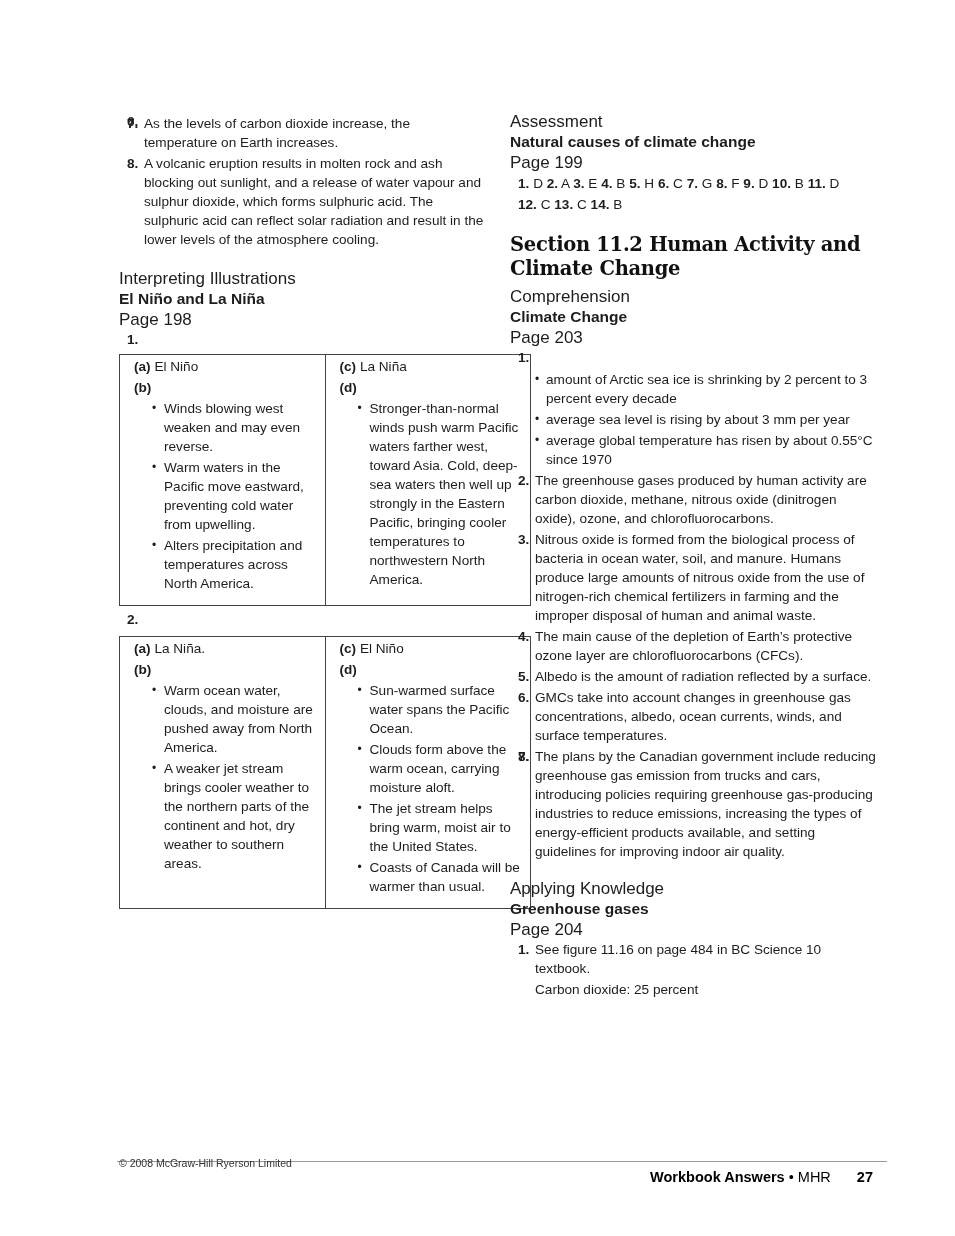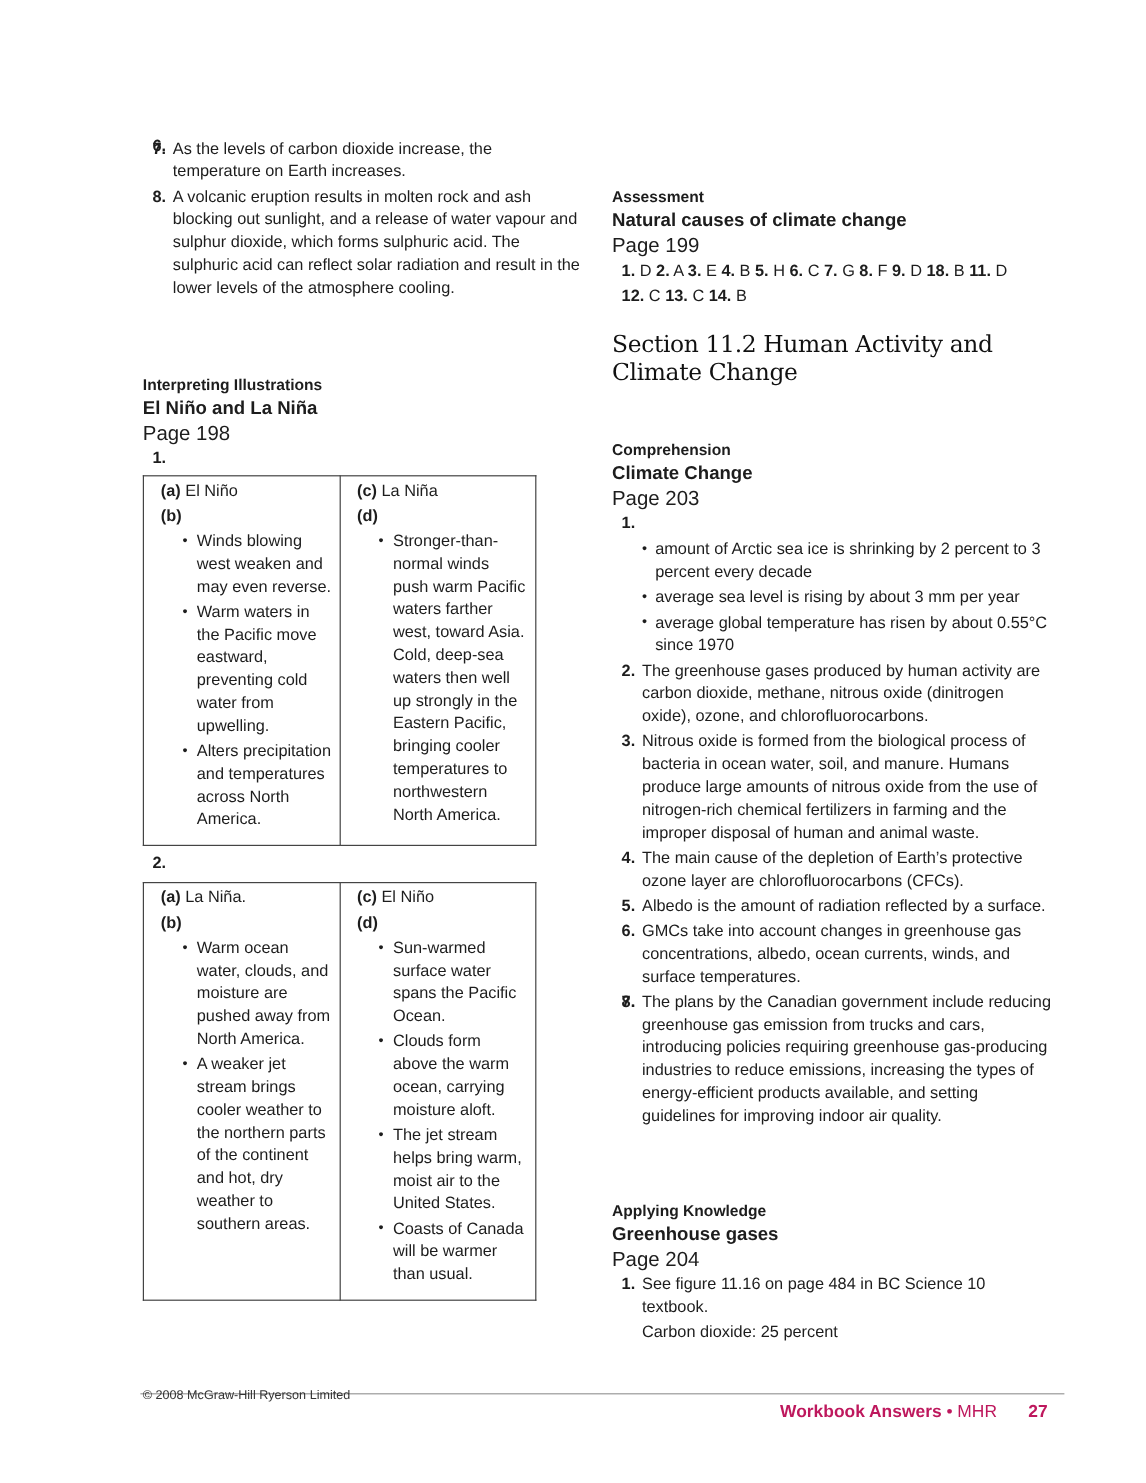--- a/index.html
+++ b/index.html
@@ -8,32 +8,32 @@
     font-family: "Liberation Sans", sans-serif; color: #1d1d1d;
   }
   .col { position: absolute; top: 112px; font-size: 13.6px; line-height: 19px; }
   .col-left { left: 119px; width: 365px; }
   .col-right { left: 510px; width: 370px; }
 
   .ol-item { position: relative; padding-left: 25px; margin-bottom: 2px; }
   .ol-item .num { position: absolute; left: 8px; top: 0; font-weight: bold; }
   .col-right .ol-item .num { left: 8px; }
 
-  .kicker { font-weight: bold; font-size: 13px; line-height: 19px; margin-top: 42px; }
+  .kicker { font-weight: normal; font-size: 17px; line-height: 19px; }
   .subhead { font-weight: bold; font-size: 15.5px; line-height: 21px; }
   .pagehead { font-weight: normal; font-size: 17px; line-height: 21px; }
   .bare-num { font-weight: bold; padding-left: 8px; line-height: 20px; }
 
   .section-title {
-    font-family: "DejaVu Serif", serif; font-weight: normal; font-size: 19.5px;
+    font-family: "DejaVu Serif", serif; font-weight: bold; font-size: 19.5px;
     line-height: 24px; color: #111; letter-spacing: -0.3px; margin: 18px 0 6px 0;
   }
 
   table.answer {
-    border-collapse: collapse; width: 328px; margin: 4px 0 4px 0;
+    border-collapse: collapse; width: 412px; margin: 4px 0 4px 0;
     font-size: 13.6px; line-height: 19px;
   }
   table.answer td {
     border: 1.6px solid #444; vertical-align: top; padding: 2px 6px 10px 14px; width: 50%;
   }
   table.answer td.right { }
   .cell-line { margin-bottom: 2px; }
   .cell-line b { font-weight: bold; }
   .bullets { margin: 2px 0 0 0; padding: 0; list-style: none; }
   .bullets li { position: relative; padding-left: 30px; margin-bottom: 2px; }
@@ -48,21 +48,21 @@
 
   .plain-line { padding-left: 25px; margin-bottom: 2px; }
 
   .footer-rule {
     position: absolute; left: 117px; top: 1161px; width: 770px; height: 1px; background: #9a9a9a;
   }
   .footer-left {
     position: absolute; left: 119px; top: 1157px; font-size: 10.5px; color: #333;
   }
   .footer-right {
-    position: absolute; right: 82px; top: 1169px; font-size: 14.5px; color: #be185d;
+    position: absolute; right: 82px; top: 1169px; font-size: 14.5px; color: #000000;
   }
   .footer-right .wa { font-weight: bold; }
   .footer-right .pg { font-weight: bold; margin-left: 22px; }
 </style>
 </head>
 <body>
 
 <div class="col col-left">
   <div class="ol-item">
     <span class="num">6.</span>
@@ -140,21 +140,21 @@
   <div class="mc-line">
     <span><b>1.</b> <span>D</span></span>
     <span><b>2.</b> <span>A</span></span>
     <span><b>3.</b> <span>E</span></span>
     <span><b>4.</b> <span>B</span></span>
     <span><b>5.</b> <span>H</span></span>
     <span><b>6.</b> <span>C</span></span>
     <span><b>7.</b> <span>G</span></span>
     <span><b>8.</b> <span>F</span></span>
     <span><b>9.</b> <span>D</span></span>
-    <span><b>18.</b> <span>B</span></span>
+    <span><b>10.</b> <span>B</span></span>
     <span><b>11.</b> <span>D</span></span>
     <br>
     <span><b>12.</b> <span>C</span></span>
     <span><b>13.</b> <span>C</span></span>
     <span><b>14.</b> <span>B</span></span>
   </div>
 
   <div class="section-title">Section 11.2 Human Activity and Climate Change</div>
 
   <div class="kicker">Comprehension</div>

